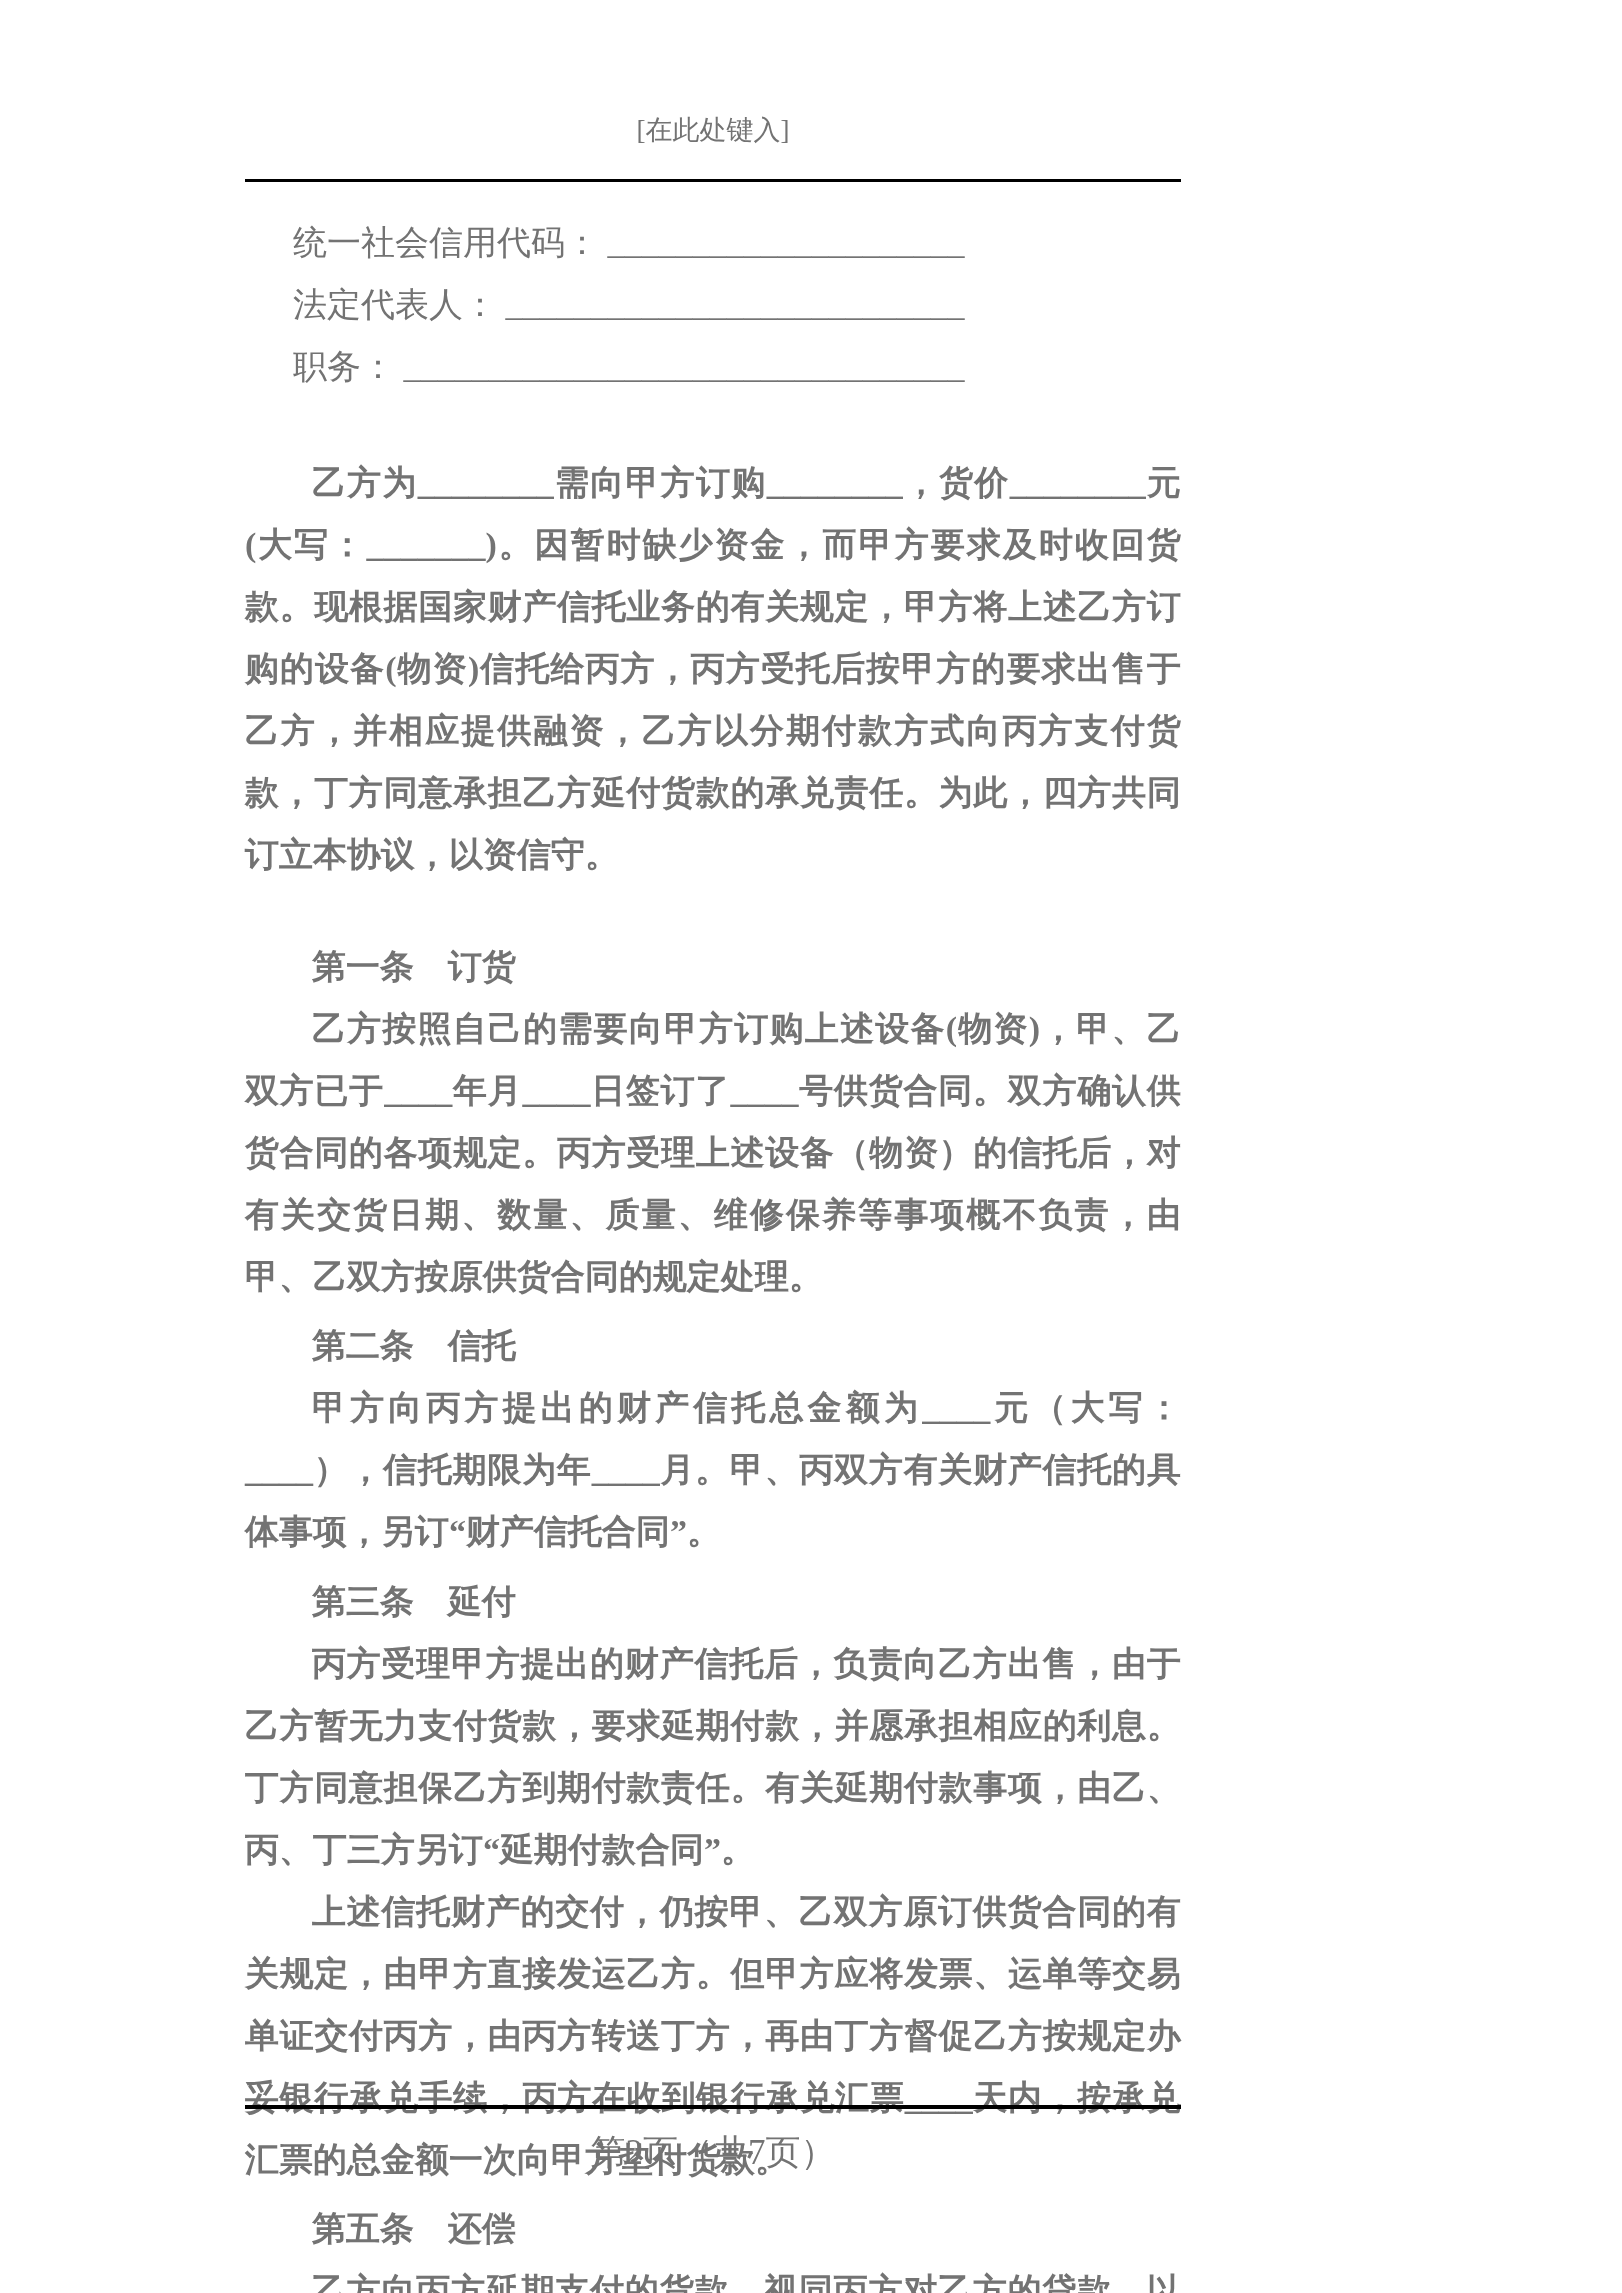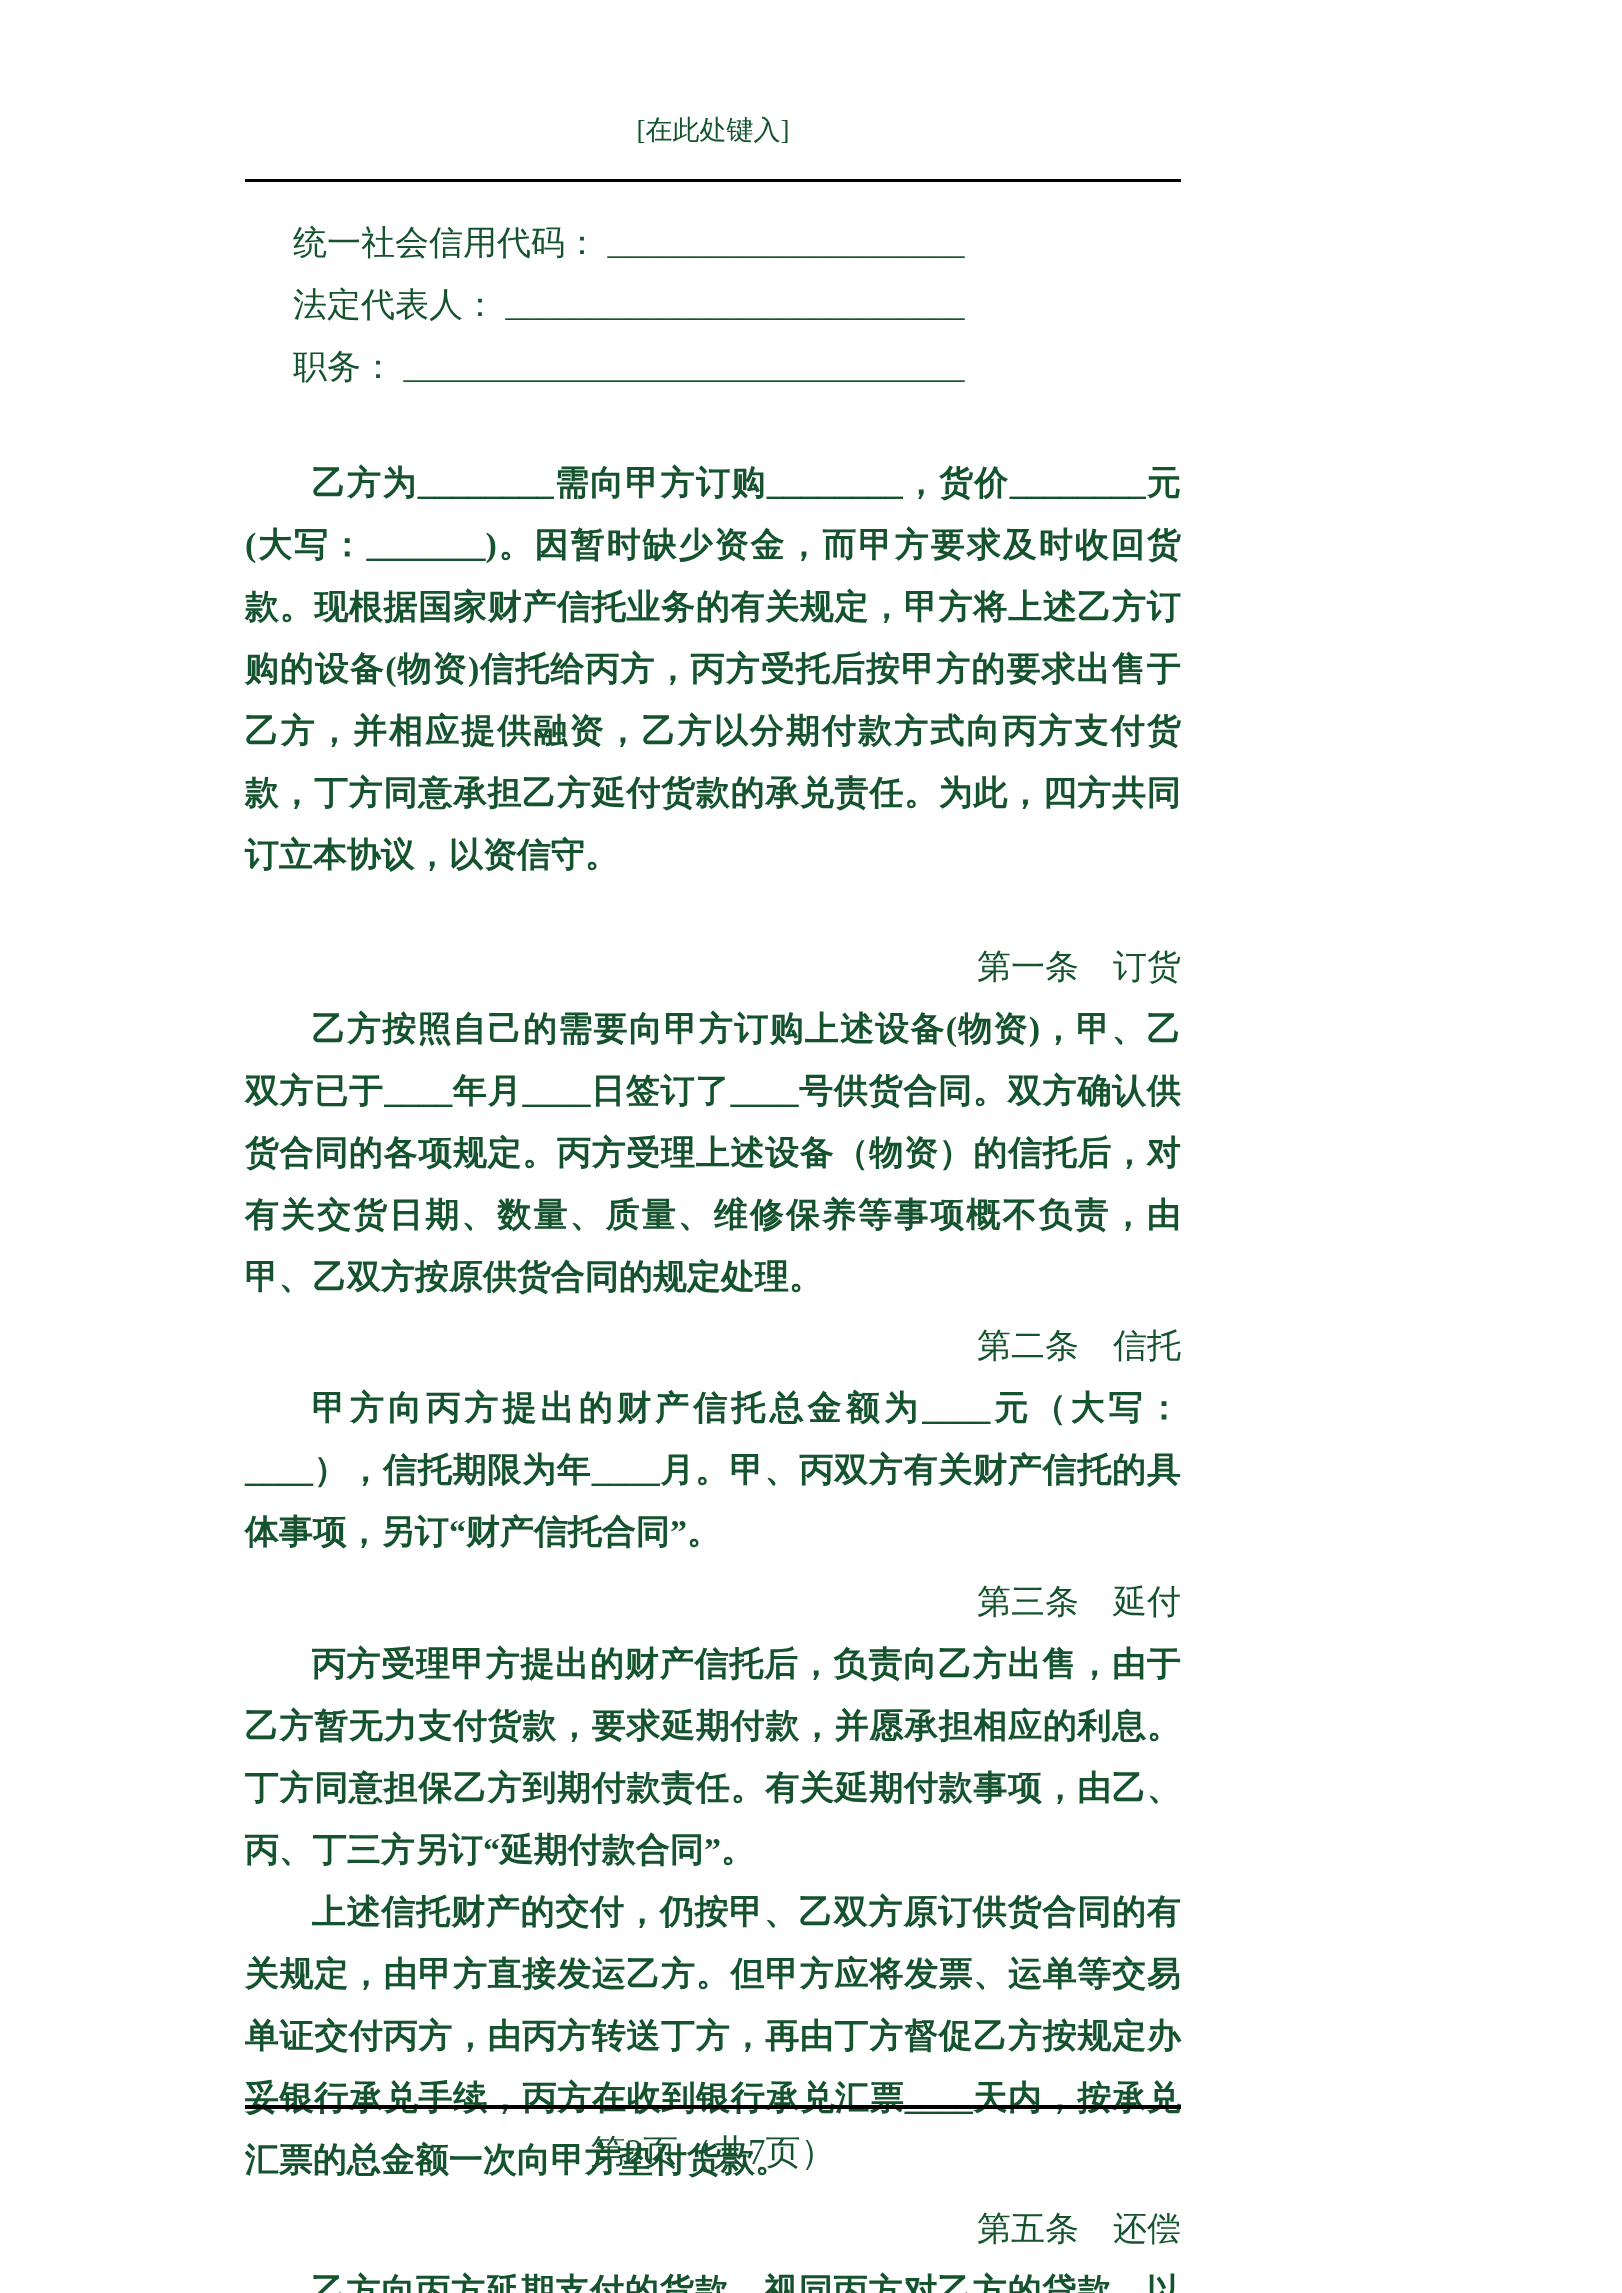--- a/index.html
+++ b/index.html
@@ -5,21 +5,21 @@
   html, body {
     margin: 0;
     padding: 0;
     background: #ffffff;
   }
   .page {
     position: relative;
     width: 1404px;
     height: 2294px;
     background: #ffffff;
-    color: #14532d;
+    color: #737373;
     font-family: "Liberation Serif", "DejaVu Serif", serif;
     font-size: 34px;
     line-height: 62px;
     overflow: hidden;
   }
   
   .header {
     position: absolute;
     top: 0;
     left: 245px;
@@ -53,24 +53,23 @@
   }
   .intro {
     margin: 54px 0 0 0;
     text-indent: 67px;
     text-align: justify;
     font-weight: bold;
   }
   .sec-h {
     margin: 7.3px 0 0 0;
     font-size: 34px;
-    font-weight: 400;
+    font-weight: 700;
     text-indent: 67px;
     line-height: 62px;
-    text-align: right;
   }
   .sec.first .sec-h {
     margin-top: 50px;
   }
   .sec-b {
     margin: 0;
     text-indent: 67px;
     text-align: justify;
     font-weight: bold;
   }

